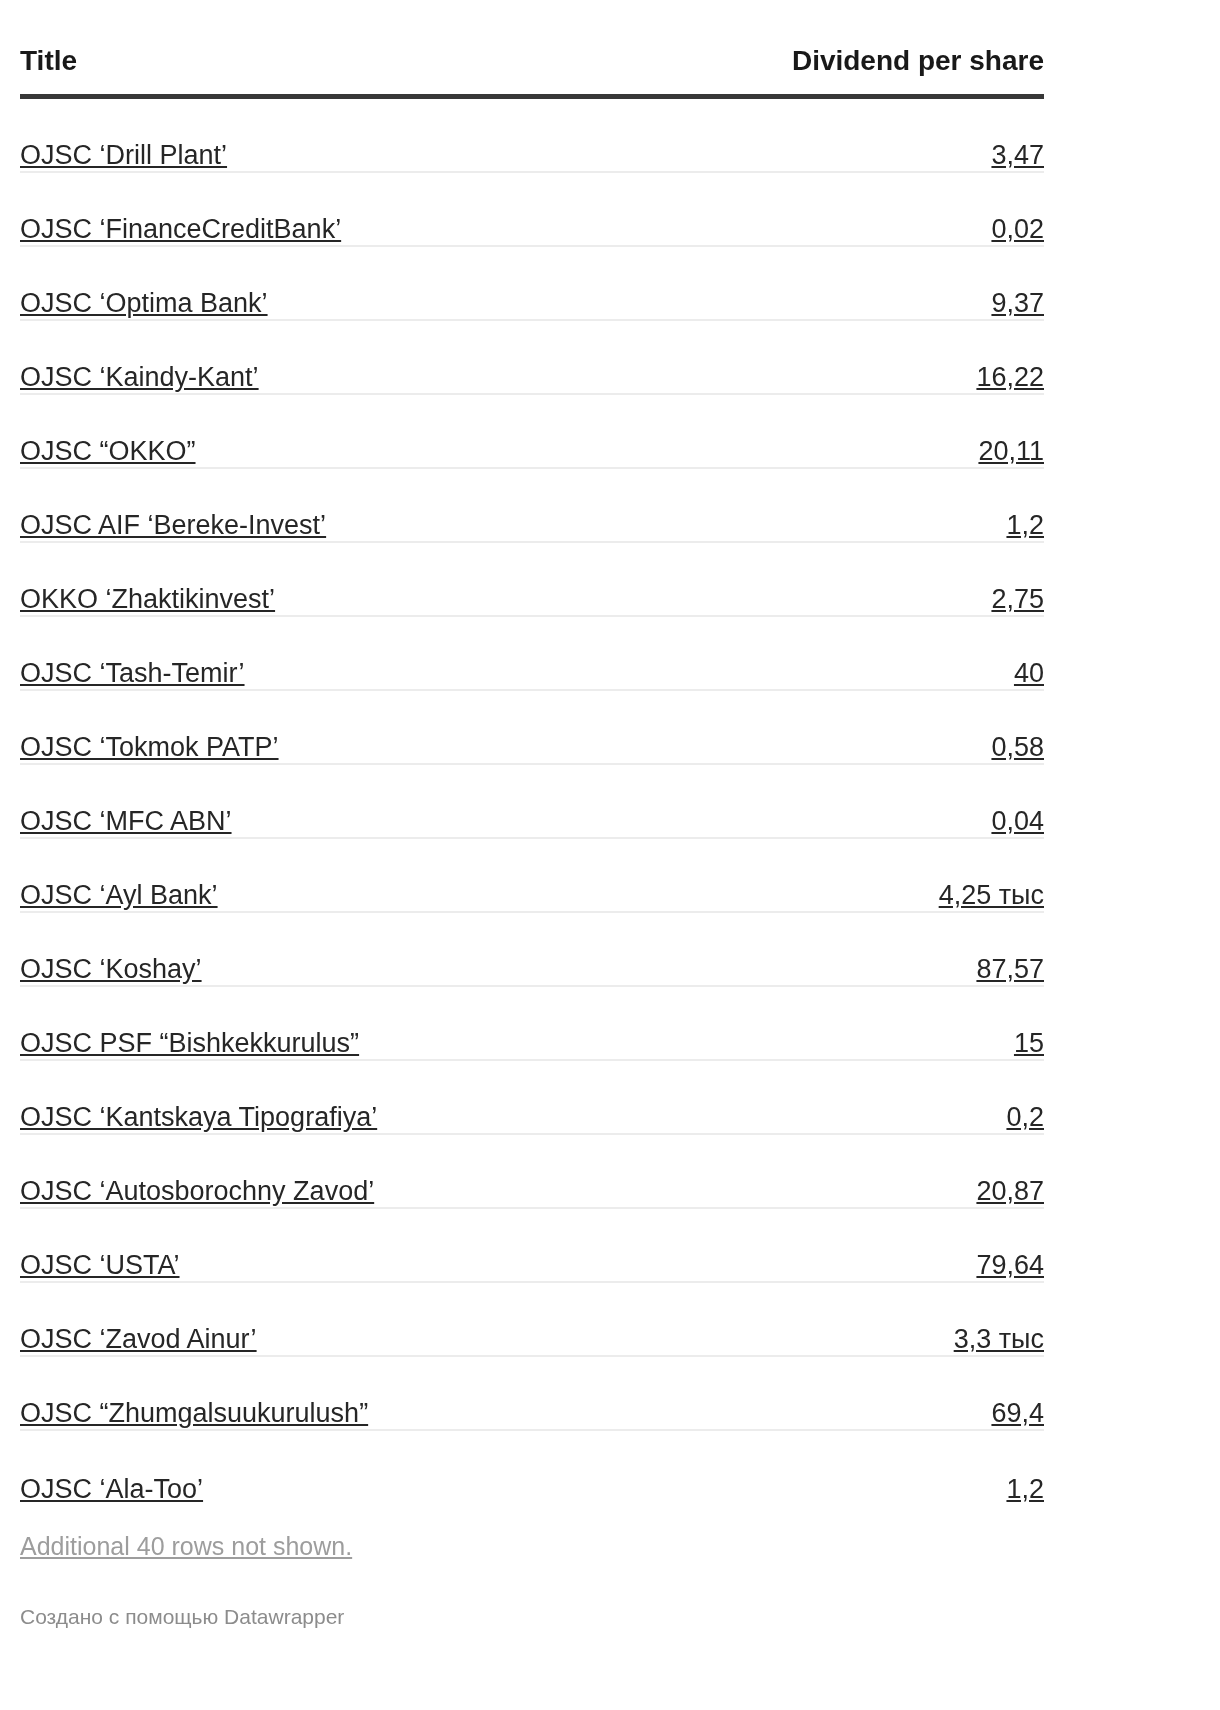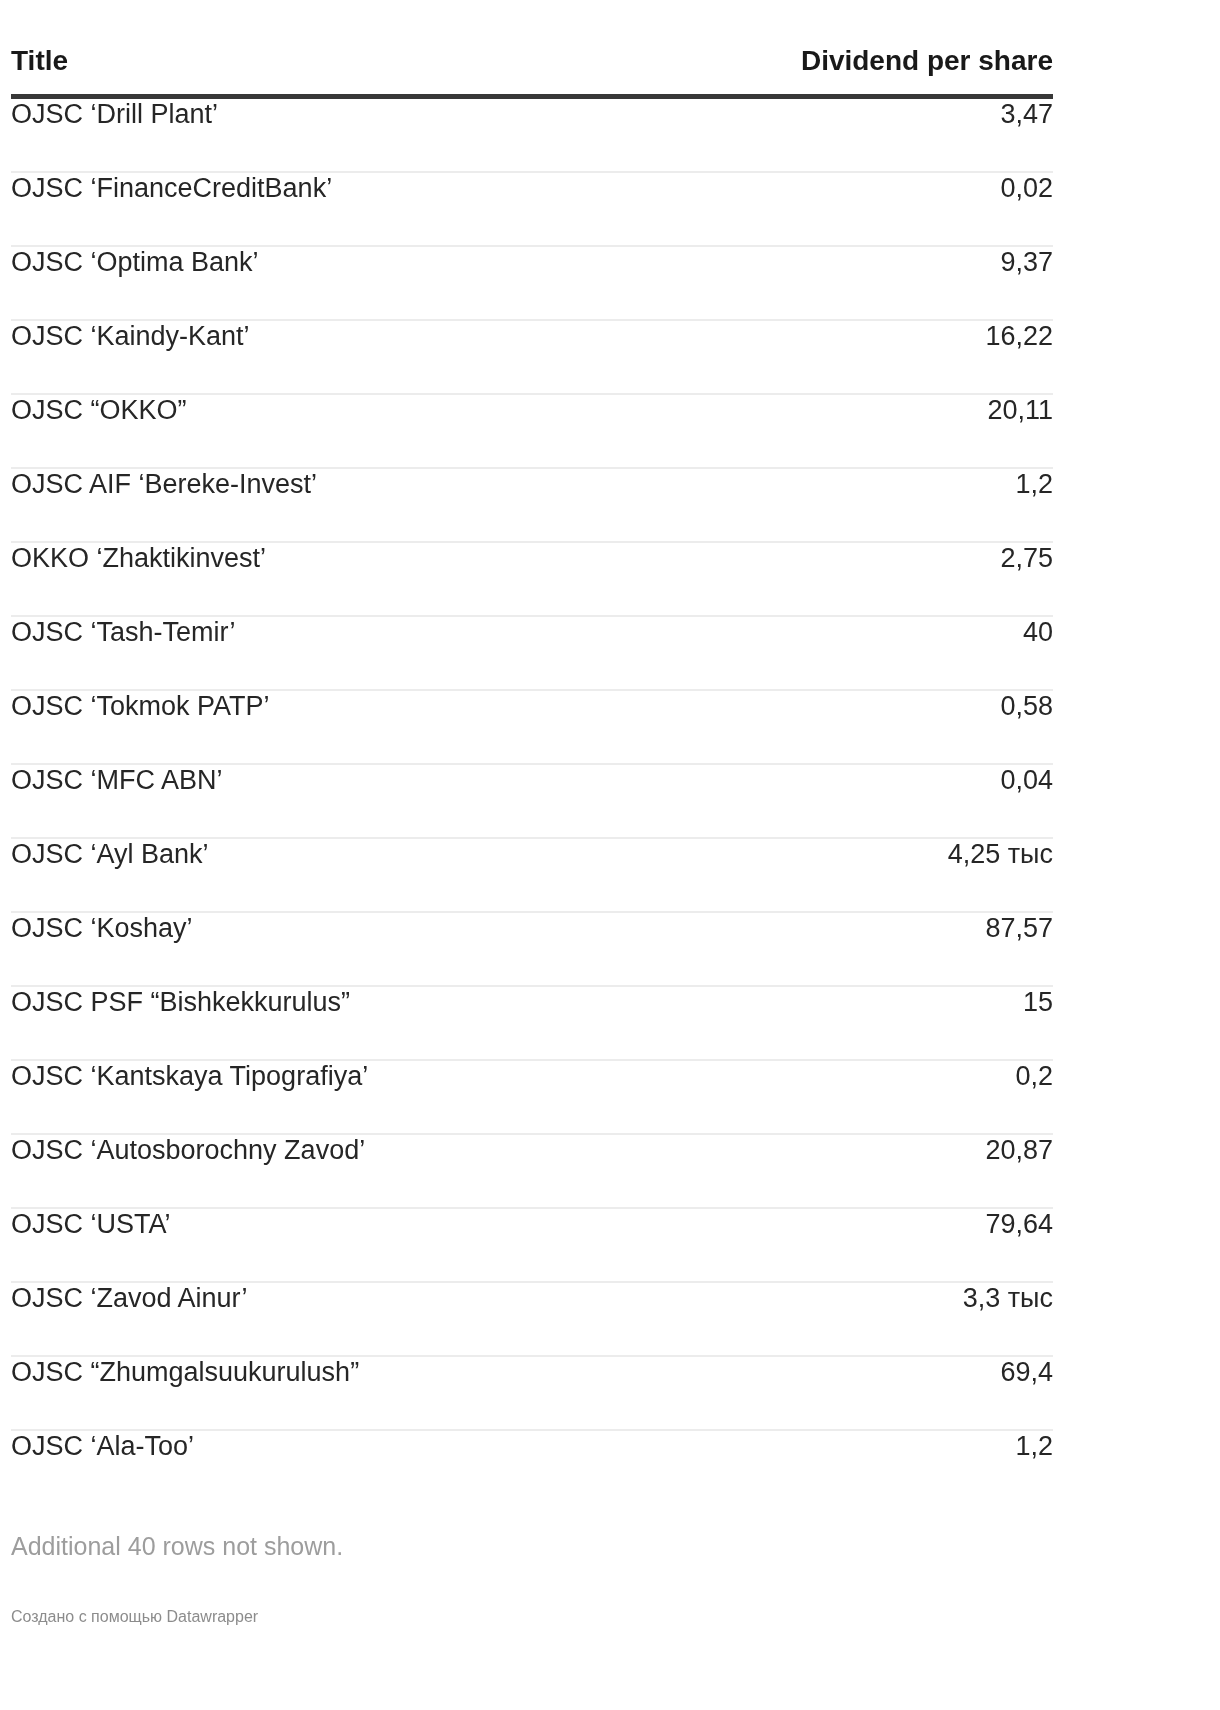--- a/index.html
+++ b/index.html
@@ -5,21 +5,21 @@
   html, body {
     margin: 0;
     padding: 0;
     background: #ffffff;
     font-family: "Liberation Sans", sans-serif;
   }
   .page {
     width: 1064px;
     height: 1710px;
     box-sizing: border-box;
-    padding: 0 11px;
+    padding: 0 20px;
     background: #ffffff;
     overflow: hidden;
   }
   .thead {
     display: flex;
     justify-content: space-between;
     align-items: flex-end;
     box-sizing: border-box;
     padding: 44px 0 16px 0;
     border-bottom: 5px solid #383838;
@@ -28,39 +28,41 @@
     font-size: 28px;
     font-weight: bold;
     color: #191919;
     line-height: 34px;
   }
   .thead .hcell.value { }
   .tbody { }
   .row {
     display: flex;
     justify-content: space-between;
-    align-items: flex-start;
+    align-items: flex-end;
     box-sizing: border-box;
     height: 74px;
     border-bottom: 2px solid #ececec;
     font-size: 27px;
     color: #262626;
+    text-decoration: underline;
   }
   .row:last-child { border-bottom: none; gap: 25px; }
   .cell.title { text-align: left; }
   .cell.value { text-align: right; }
   .note {
     margin-top: 26px;
     font-size: 25px;
     line-height: 30px;
     color: #9d9d9d;
+    text-decoration: underline;
   }
   .footer {
     margin-top: 43px;
-    font-size: 16px;
+    font-size: 21px;
     line-height: 26px;
     color: #8c8c8c;
     cursor: pointer;
     width: fit-content;
   }
 </style>
 </head>
 <body>
 
 <div class="page">

